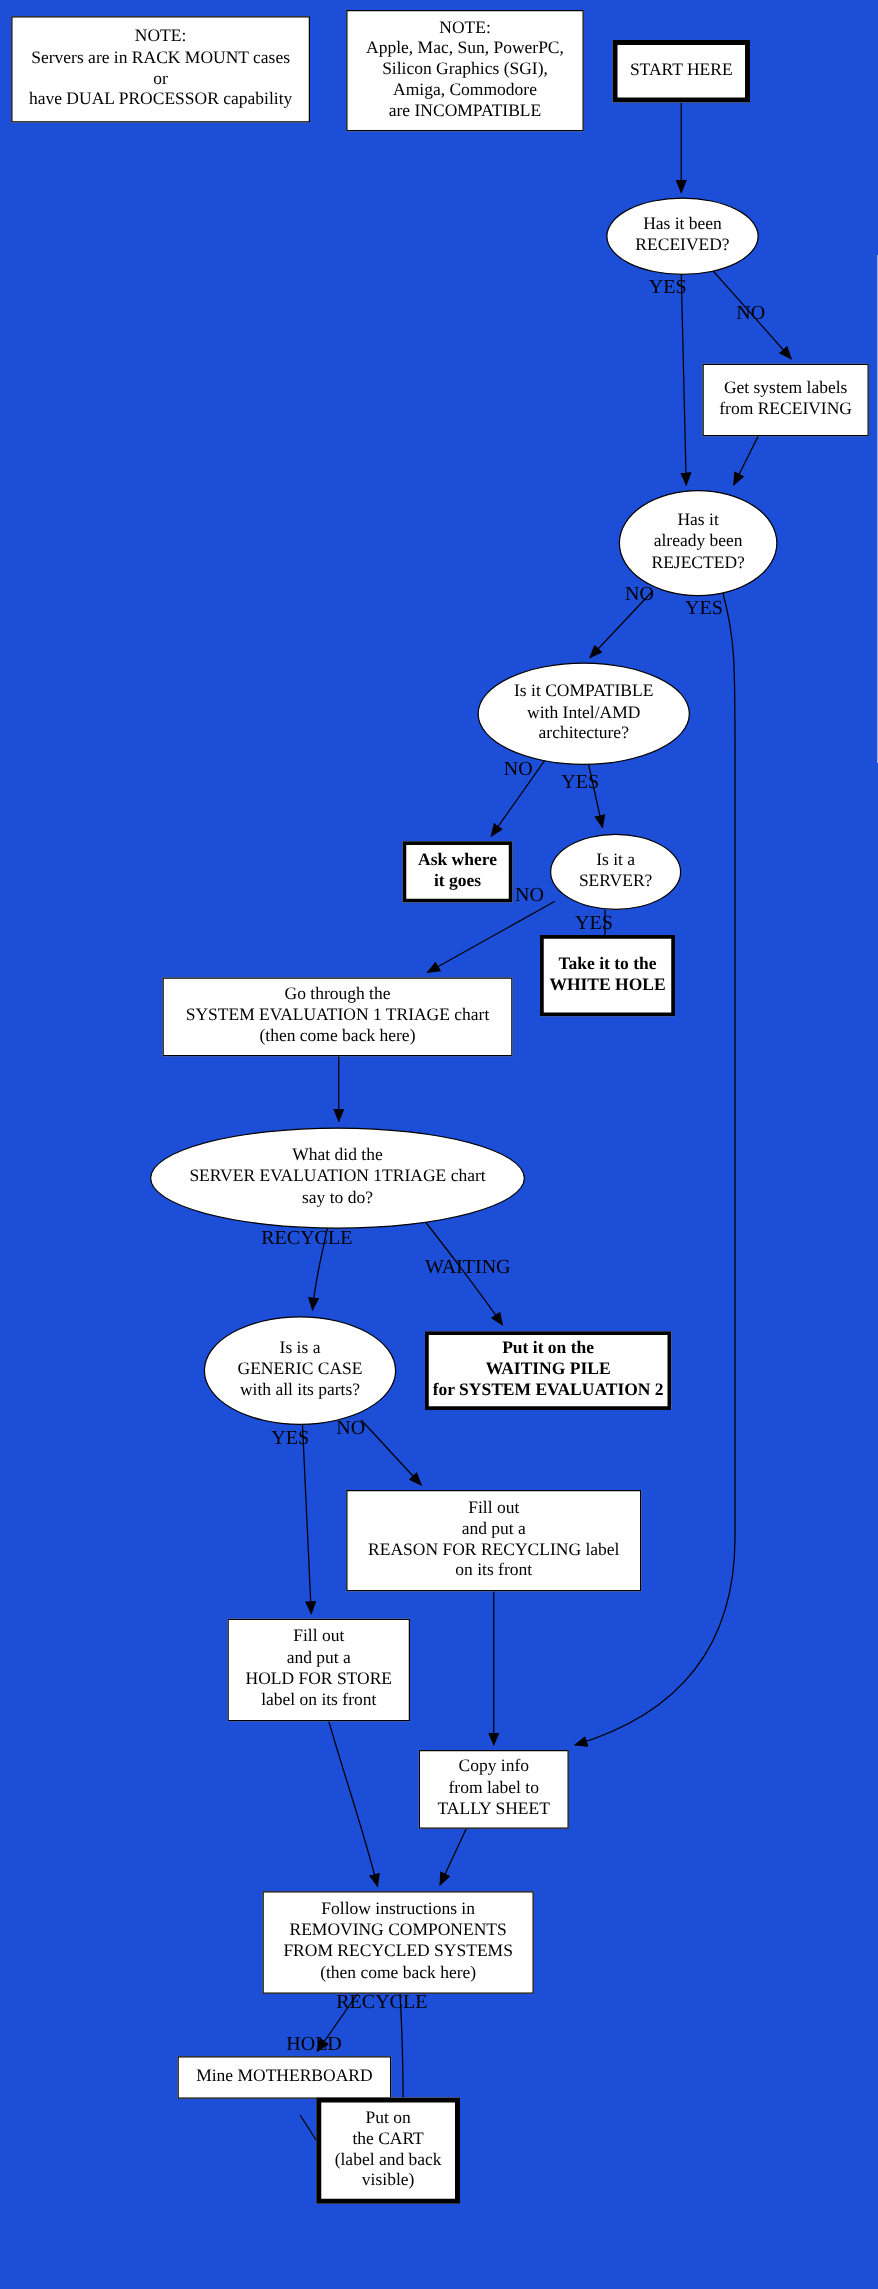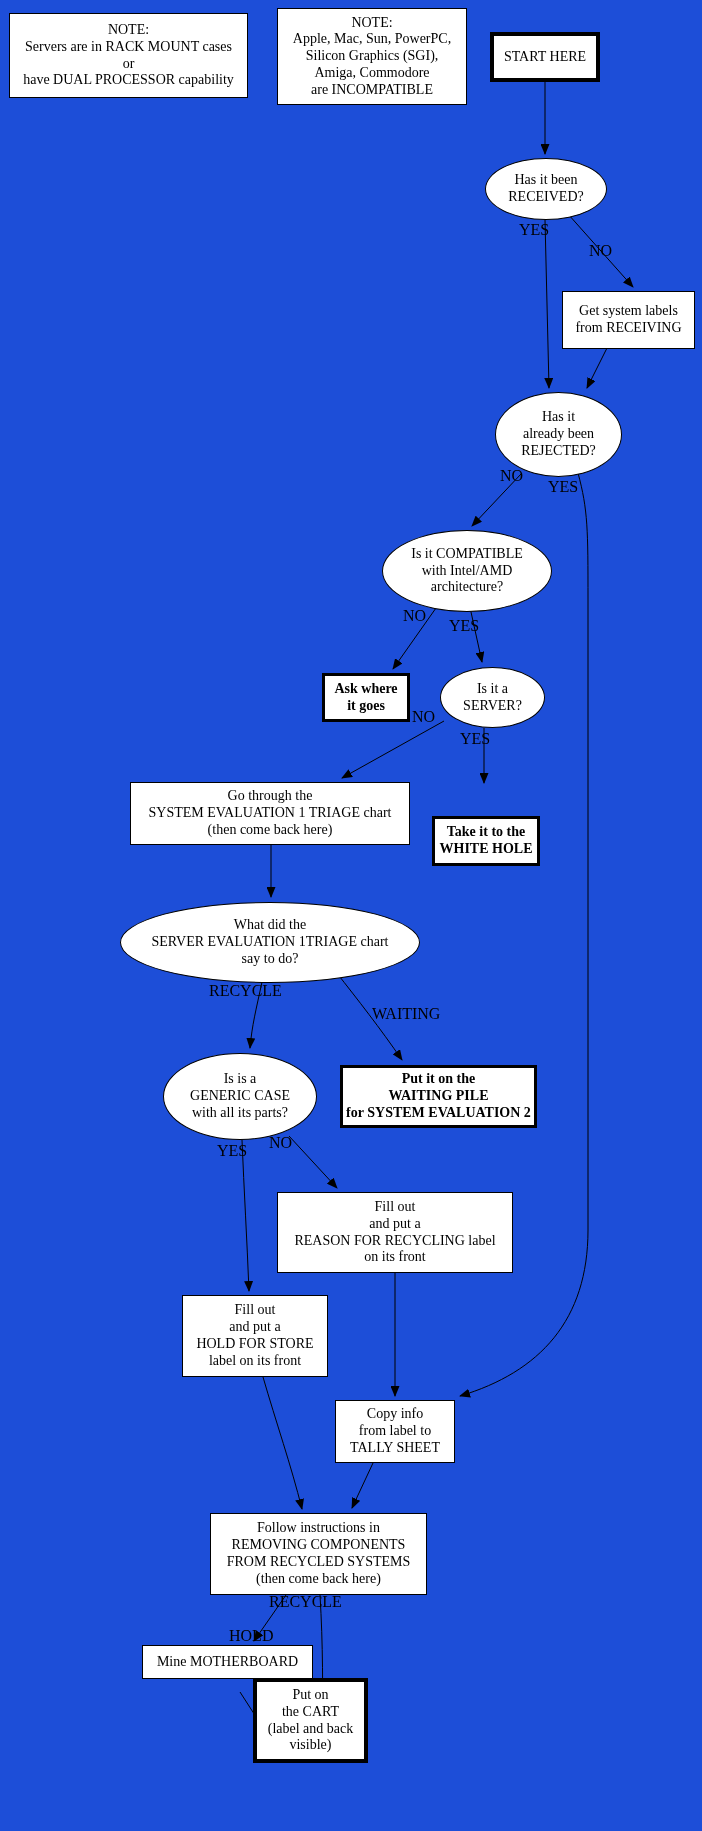--- a/index.html
+++ b/index.html
@@ -91,21 +91,21 @@
   <div class="node box semithick" style="left:322px;top:673px;width:88px;height:49px">Ask where
 it goes</div>
 
   <div class="node ellipse" style="left:440px;top:667px;width:105px;height:61px">Is it a
 SERVER?</div>
 
   <div class="node box" style="left:130px;top:782px;width:280px;height:63px">Go through the
 SYSTEM EVALUATION 1 TRIAGE chart
 (then come back here)</div>
 
-  <div class="node box semithick" style="left:432px;top:816px;width:108px;height:50px">Take it to the
+  <div class="node box semithick" style="left:432px;top:748px;width:108px;height:65px">Take it to the
 WHITE HOLE</div>
 
   <div class="node ellipse" style="left:120px;top:902px;width:300px;height:81px">What did the
 SERVER EVALUATION 1TRIAGE chart
 say to do?</div>
 
   <div class="node ellipse" style="left:163px;top:1053px;width:154px;height:87px">Is is a
 GENERIC CASE
 with all its parts?</div>
 
@@ -141,19 +141,19 @@
 
   <div class="edge-label" style="left:519px;top:222px">YES</div>
   <div class="edge-label" style="left:589px;top:243px">NO</div>
   <div class="edge-label" style="left:500px;top:468px">NO</div>
   <div class="edge-label" style="left:548px;top:479px">YES</div>
   <div class="edge-label" style="left:403px;top:608px">NO</div>
   <div class="edge-label" style="left:449px;top:618px">YES</div>
   <div class="edge-label" style="left:412px;top:709px">NO</div>
   <div class="edge-label" style="left:460px;top:731px">YES</div>
   <div class="edge-label" style="left:209px;top:983px">RECYCLE</div>
-  <div class="edge-label" style="left:372px;top:1006px">WAITING</div>
+  <div class="edge-label" style="left:340px;top:1006px">WAITING</div>
   <div class="edge-label" style="left:217px;top:1143px">YES</div>
   <div class="edge-label" style="left:269px;top:1135px">NO</div>
   <div class="edge-label" style="left:269px;top:1594px">RECYCLE</div>
   <div class="edge-label" style="left:229px;top:1628px">HOLD</div>
 
 </div>
 
 </body></html>

